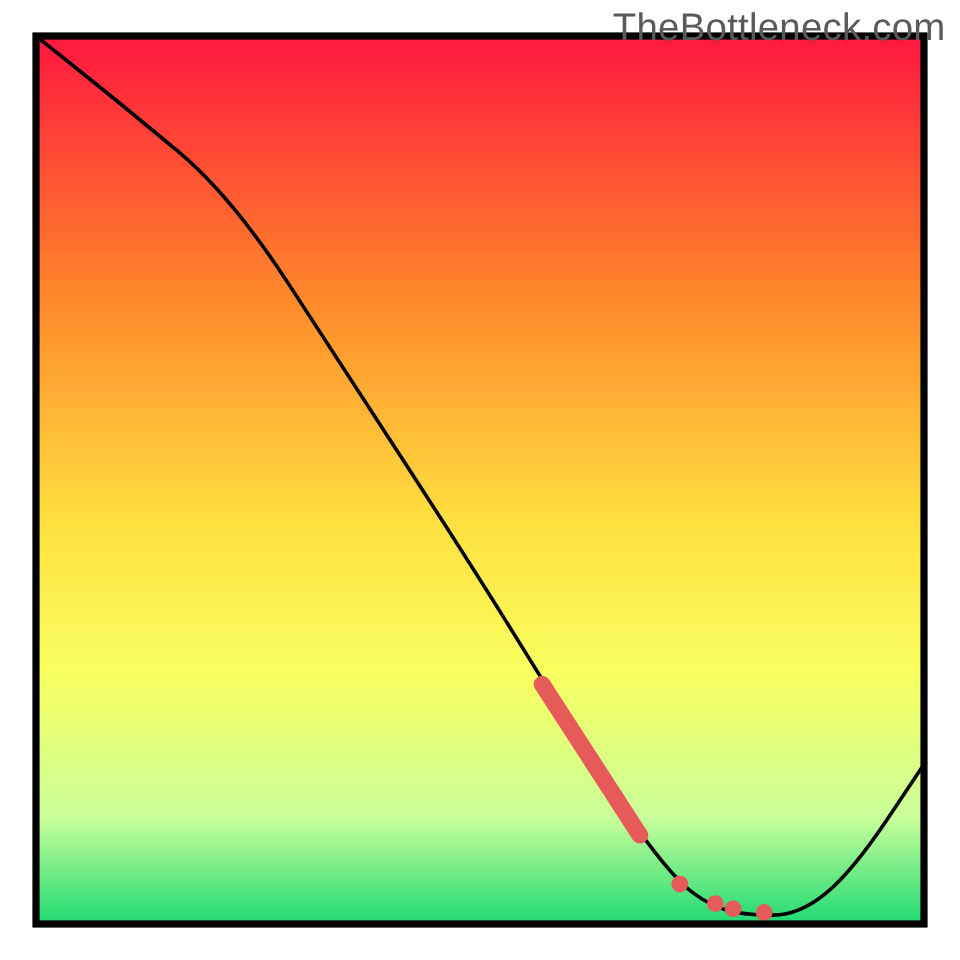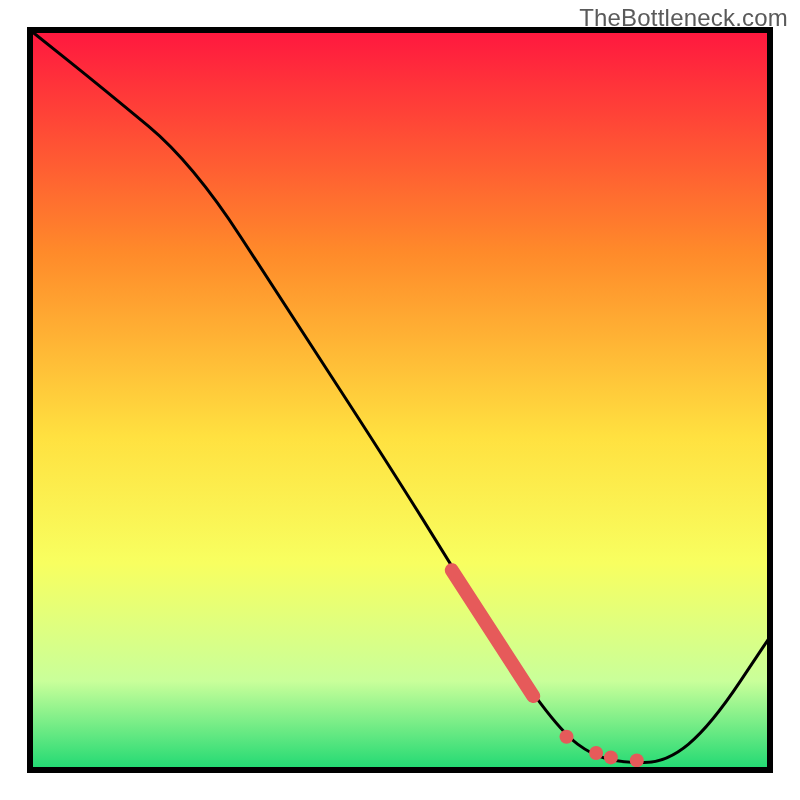--- a/index.html
+++ b/index.html
@@ -17,21 +17,21 @@
     top: 0;
     width: 800px;
     height: 800px;
     box-sizing: border-box;
   }
   .watermark {
     position: absolute;
     top: 4px;
     right: 12px;
     color: #5a5a5a;
-    font-size: 24px;
+    font-size: 32px;
     font-weight: 500;
     letter-spacing: 0.2px;
   }
   svg { display: block; }
 </style>
 </head>
 <body>
 
 <div class="frame">
   <svg id="chart-svg" width="800" height="800" viewBox="0 0 800 800">

